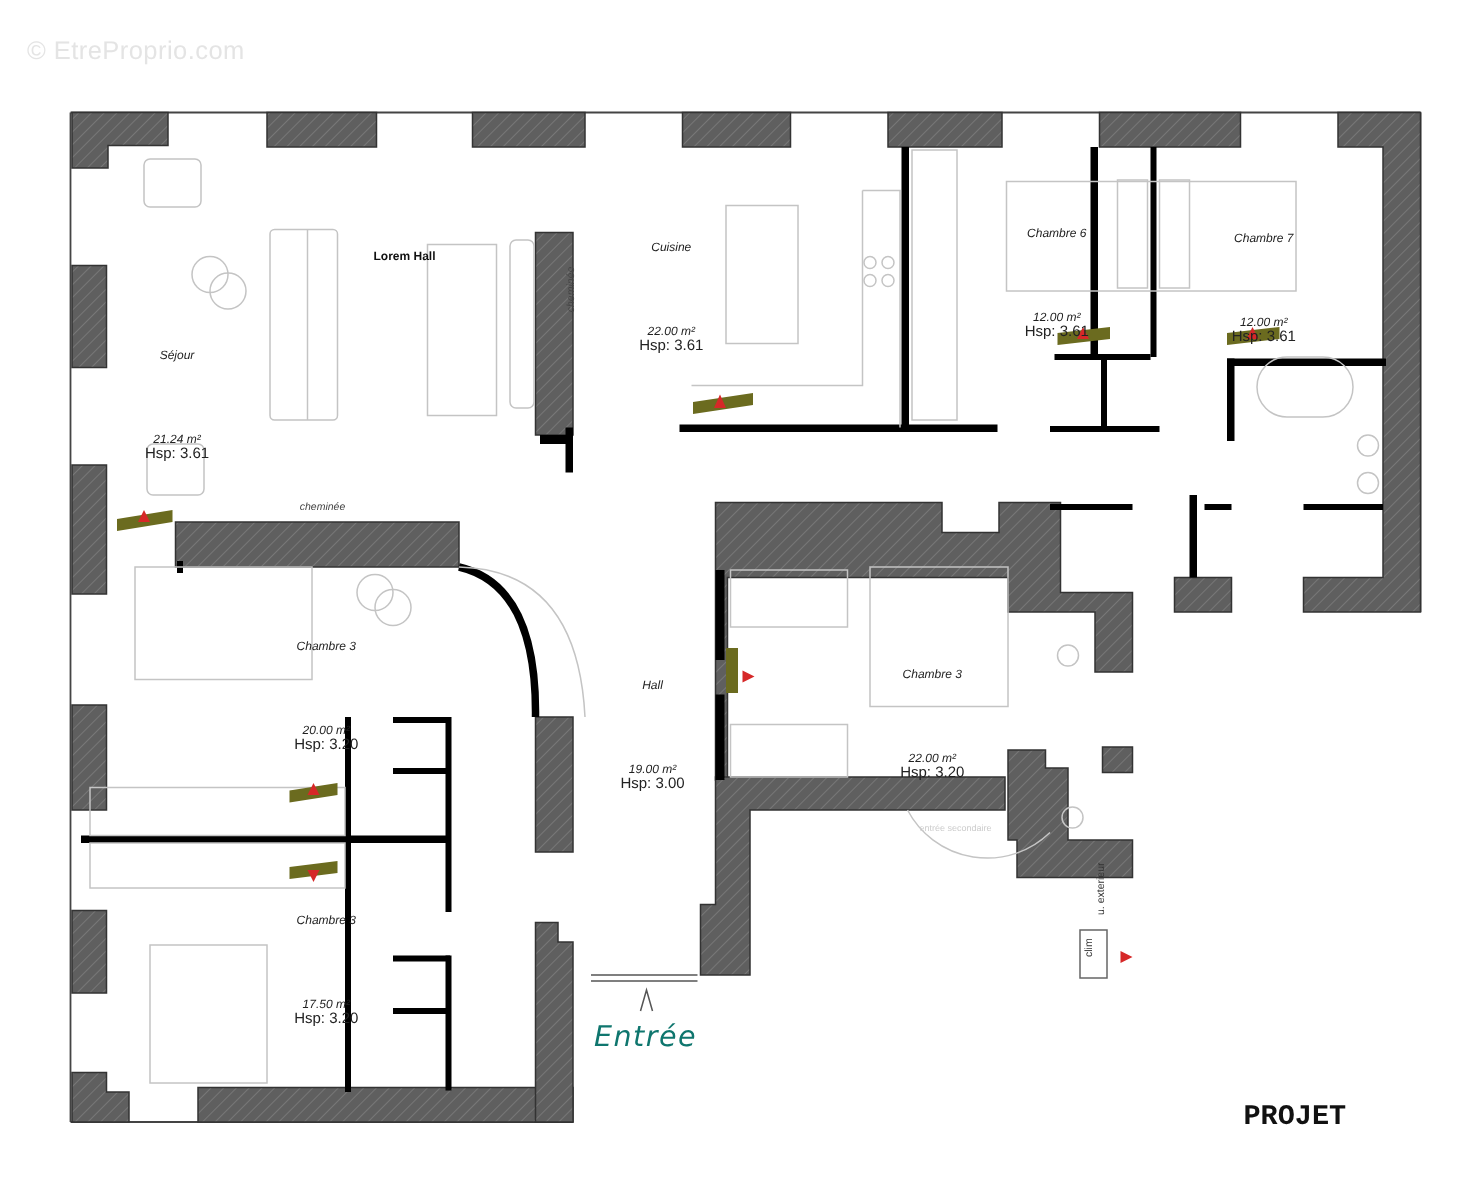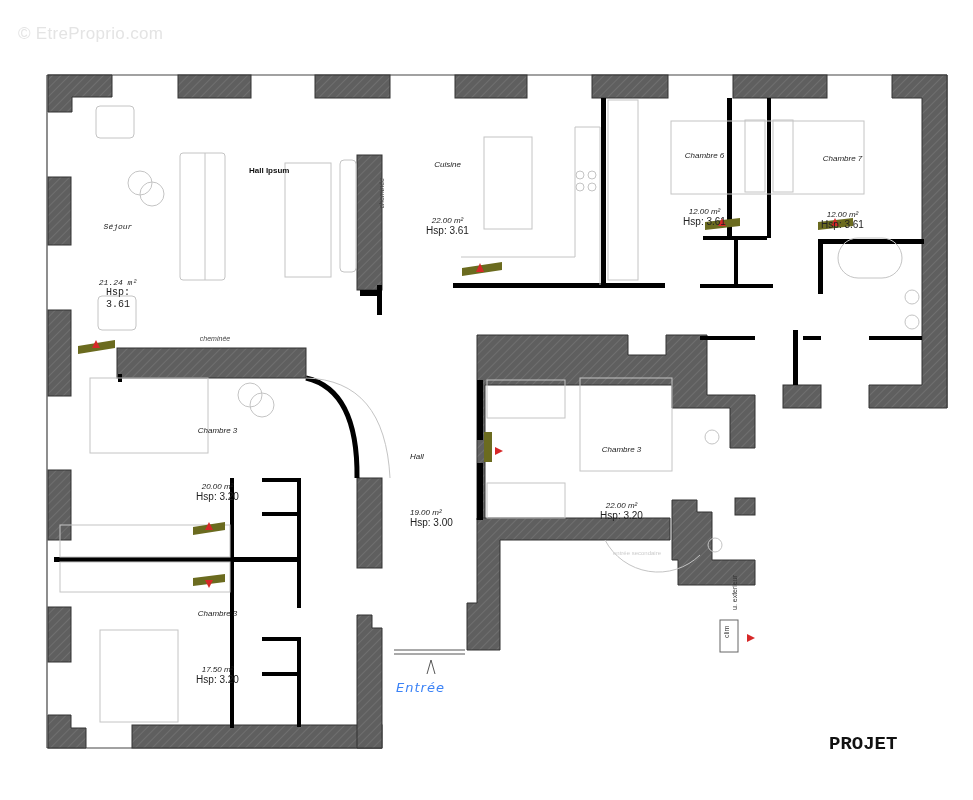--- a/index.html
+++ b/index.html
@@ -7,21 +7,21 @@
   #plan{position:absolute;left:0;top:0;width:973px;height:800px;}
   .lbl{position:absolute;text-align:center;color:#222;line-height:1.15;}
   .lbl .nm{font-style:italic;font-size:8px;display:block;}
   .lbl .ar{font-style:italic;font-size:8px;display:block;margin-top:47px;}
   .lbl .hs{font-size:10px;display:block;}
   .watermark{position:absolute;left:18px;top:24px;font-size:17px;color:#e4e4e4;letter-spacing:0.3px;text-align:center;}
   .lorem{position:absolute;left:249px;top:166px;font-size:8px;font-weight:bold;color:#111;}
   .chem1{position:absolute;left:370px;top:160px;width:22px;height:65px;}
   .chem1 span{position:absolute;left:50%;top:50%;transform:translate(-50%,-50%) rotate(-90deg);font-size:7px;font-style:italic;color:#444;white-space:nowrap;}
   .chem2{position:absolute;left:186px;top:331px;width:58px;height:16px;font-size:7px;font-style:italic;color:#444;text-align:center;line-height:16px;}
-  .entree{position:absolute;left:396px;top:680px;font-size:13px;font-style:italic;color:#3b82f6;letter-spacing:1px;font-family:"DejaVu Sans",sans-serif;font-weight:200;}
+  .entree{position:absolute;left:396px;top:680px;font-size:19px;font-style:italic;color:#0f766e;letter-spacing:1px;font-family:"DejaVu Sans",sans-serif;font-weight:200;}
   .projet{position:absolute;left:829px;top:733px;font-size:19px;font-weight:bold;color:#111;font-family:Liberation Mono, monospace;}
   .clim{position:absolute;left:723px;top:624px;width:18px;height:28px;}
   .clim .c1{position:absolute;left:0;top:14px;transform:rotate(-90deg);font-size:7px;color:#333;transform-origin:left top;}
   .clim-ext{position:absolute;left:731px;top:610px;transform:rotate(-90deg);transform-origin:left top;font-size:7px;color:#333;white-space:nowrap;}
   .entree-sec{position:absolute;left:613px;top:550px;font-size:6px;color:#ccc;}
 </style>
 </head>
 <body>
 
 <svg id="plan" viewBox="0 0 973 800" xmlns="http://www.w3.org/2000/svg">
@@ -158,28 +158,28 @@
   </g>
 
   <g stroke="#555" fill="none" stroke-width="1">
     <line x1="394" y1="650" x2="465" y2="650"></line>
     <line x1="394" y1="654" x2="465" y2="654"></line>
     <path d="M427,674 L431,660 L435,674"></path>
   </g>
 </svg>
 
 <div class="watermark">© EtreProprio.com</div>
-<div class="lorem">Hall Ipsum</div>
+<div class="lorem">Lorem Hall</div>
 
 <div class="chem1">
     <span>cheminée</span>
   </div>
 <div class="chem2">cheminée</div>
 
-<div class="lbl" style="left:93px;top:222px;width:50px;font-family:Liberation Mono, monospace;">
+<div class="lbl" style="left:93px;top:232px;width:50px;">
   <span class="nm">Séjour</span>
     <span class="ar">21.24 m²</span>
     <span class="hs">Hsp: 3.61</span>
 </div>
 <div class="lbl" style="left:420px;top:160px;width:55px;">
   <span class="nm">Cuisine</span>
     <span class="ar">22.00 m²</span>
     <span class="hs">Hsp: 3.61</span>
 </div>
 <div class="lbl" style="left:677px;top:151px;width:55px;">
@@ -190,21 +190,21 @@
 <div class="lbl" style="left:815px;top:154px;width:55px;">
   <span class="nm">Chambre 7</span>
     <span class="ar">12.00 m²</span>
     <span class="hs">Hsp: 3.61</span>
 </div>
 <div class="lbl" style="left:190px;top:426px;width:55px;">
   <span class="nm">Chambre 3</span>
     <span class="ar">20.00 m²</span>
     <span class="hs">Hsp: 3.20</span>
 </div>
-<div class="lbl" style="left:410px;top:452px;width:50px;text-align:left;">
+<div class="lbl" style="left:410px;top:452px;width:50px;text-align:center;">
   <span class="nm">Hall</span>
     <span class="ar">19.00 m²</span>
     <span class="hs">Hsp: 3.00</span>
 </div>
 <div class="lbl" style="left:594px;top:445px;width:55px;">
   <span class="nm">Chambre 3</span>
     <span class="ar">22.00 m²</span>
     <span class="hs">Hsp: 3.20</span>
 </div>
 <div class="lbl" style="left:190px;top:609px;width:55px;">

